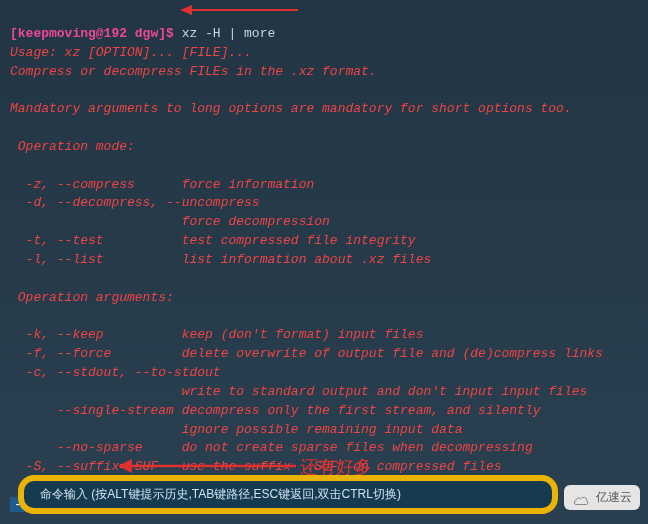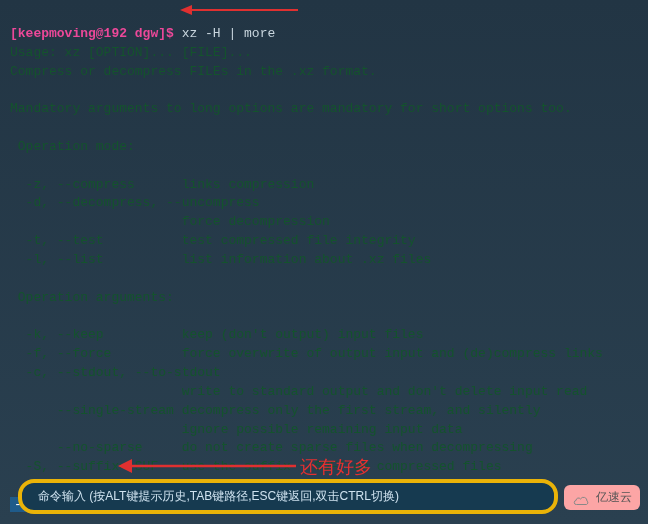--- a/index.html
+++ b/index.html
@@ -13,21 +13,21 @@
     position: relative;
     overflow: hidden;
   }
   .terminal {
     padding: 6px 10px;
     line-height: 1.45;
     white-space: pre;
   }
   .prompt { color: #ec4899; font-weight: bold; }
   .cmd { color: #c9d6de; margin-top: 7px; }
-  .line { color: #14532d; }
+  .line { color: #ef4444; font-style: italic; }
   .more {
     background: #1f5b8a;
     color: #fff;
     padding: 0 4px;
     display: inline;
   }
   .arrow-top {
     position: absolute;
     left: 180px;
     top: 4px;
@@ -48,32 +48,32 @@
     font-size: 18px;
     pointer-events: none;
     text-align: center;
   }
   .input-bar {
     position: absolute;
     left: 18px;
     bottom: 10px;
     right: 90px;
     background: #163a50;
-    border: 4px solid #eab308;
+    border: 6px solid #eab308;
     border-radius: 16px;
     padding: 5px 16px;
     color: #cfe2ef;
     font-family: "Microsoft YaHei", sans-serif;
     font-size: 12px;
   }
   .logo {
     position: absolute;
     right: 8px;
     bottom: 14px;
-    background: #fca5a5;
+    background: #e5e5e5;
     border-radius: 6px;
     padding: 4px 8px;
     display: flex;
     align-items: center;
     gap: 4px;
     font-family: "Microsoft YaHei", sans-serif;
     font-size: 12px;
     color: #555;
   }
   .logo svg { width: 20px; height: 14px; }
@@ -83,32 +83,32 @@
 
 <div class="terminal">
 <span class="prompt">[keepmoving@192 dgw]$ </span><span class="cmd">xz -H | more</span>
 <span class="line">Usage: xz [OPTION]... [FILE]...</span>
 <span class="line">Compress or decompress FILEs in the .xz format.</span>
 <span class="line"></span>
 <span class="line">Mandatory arguments to long options are mandatory for short options too.</span>
 <span class="line"></span>
 <span class="line"> Operation mode:</span>
 <span class="line"></span>
-<span class="line">  -z, --compress      links compression</span>
+<span class="line">  -z, --compress      force information</span>
 <span class="line">  -d, --decompress, --uncompress</span>
 <span class="line">                      force decompression</span>
 <span class="line">  -t, --test          test compressed file integrity</span>
 <span class="line">  -l, --list          list information about .xz files</span>
 <span class="line"></span>
 <span class="line"> Operation arguments:</span>
 <span class="line"></span>
-<span class="line">  -k, --keep          keep (don't output) input files</span>
-<span class="line">  -f, --force         force overwrite of output input and (de)compress links</span>
+<span class="line">  -k, --keep          keep (don't format) input files</span>
+<span class="line">  -f, --force         delete overwrite of output file and (de)compress links</span>
 <span class="line">  -c, --stdout, --to-stdout</span>
-<span class="line">                      write to standard output and don't delete input read</span>
+<span class="line">                      write to standard output and don't input input files</span>
 <span class="line">      --single-stream decompress only the first stream, and silently</span>
 <span class="line">                      ignore possible remaining input data</span>
 <span class="line">      --no-sparse     do not create sparse files when decompressing</span>
 <span class="line">  -S, --suffix=.SUF   use the suffix `.SUF' on compressed files</span>
 <span class="line">      --files[=FILE]  read filenames to process from FILE; if FILE is</span>
 <span class="more">--More--</span>
 </div>
 
 <svg class="arrow-top" width="120" height="12">
   <line x1="118" y1="6" x2="8" y2="6" stroke="#e03030" stroke-width="2"></line>

